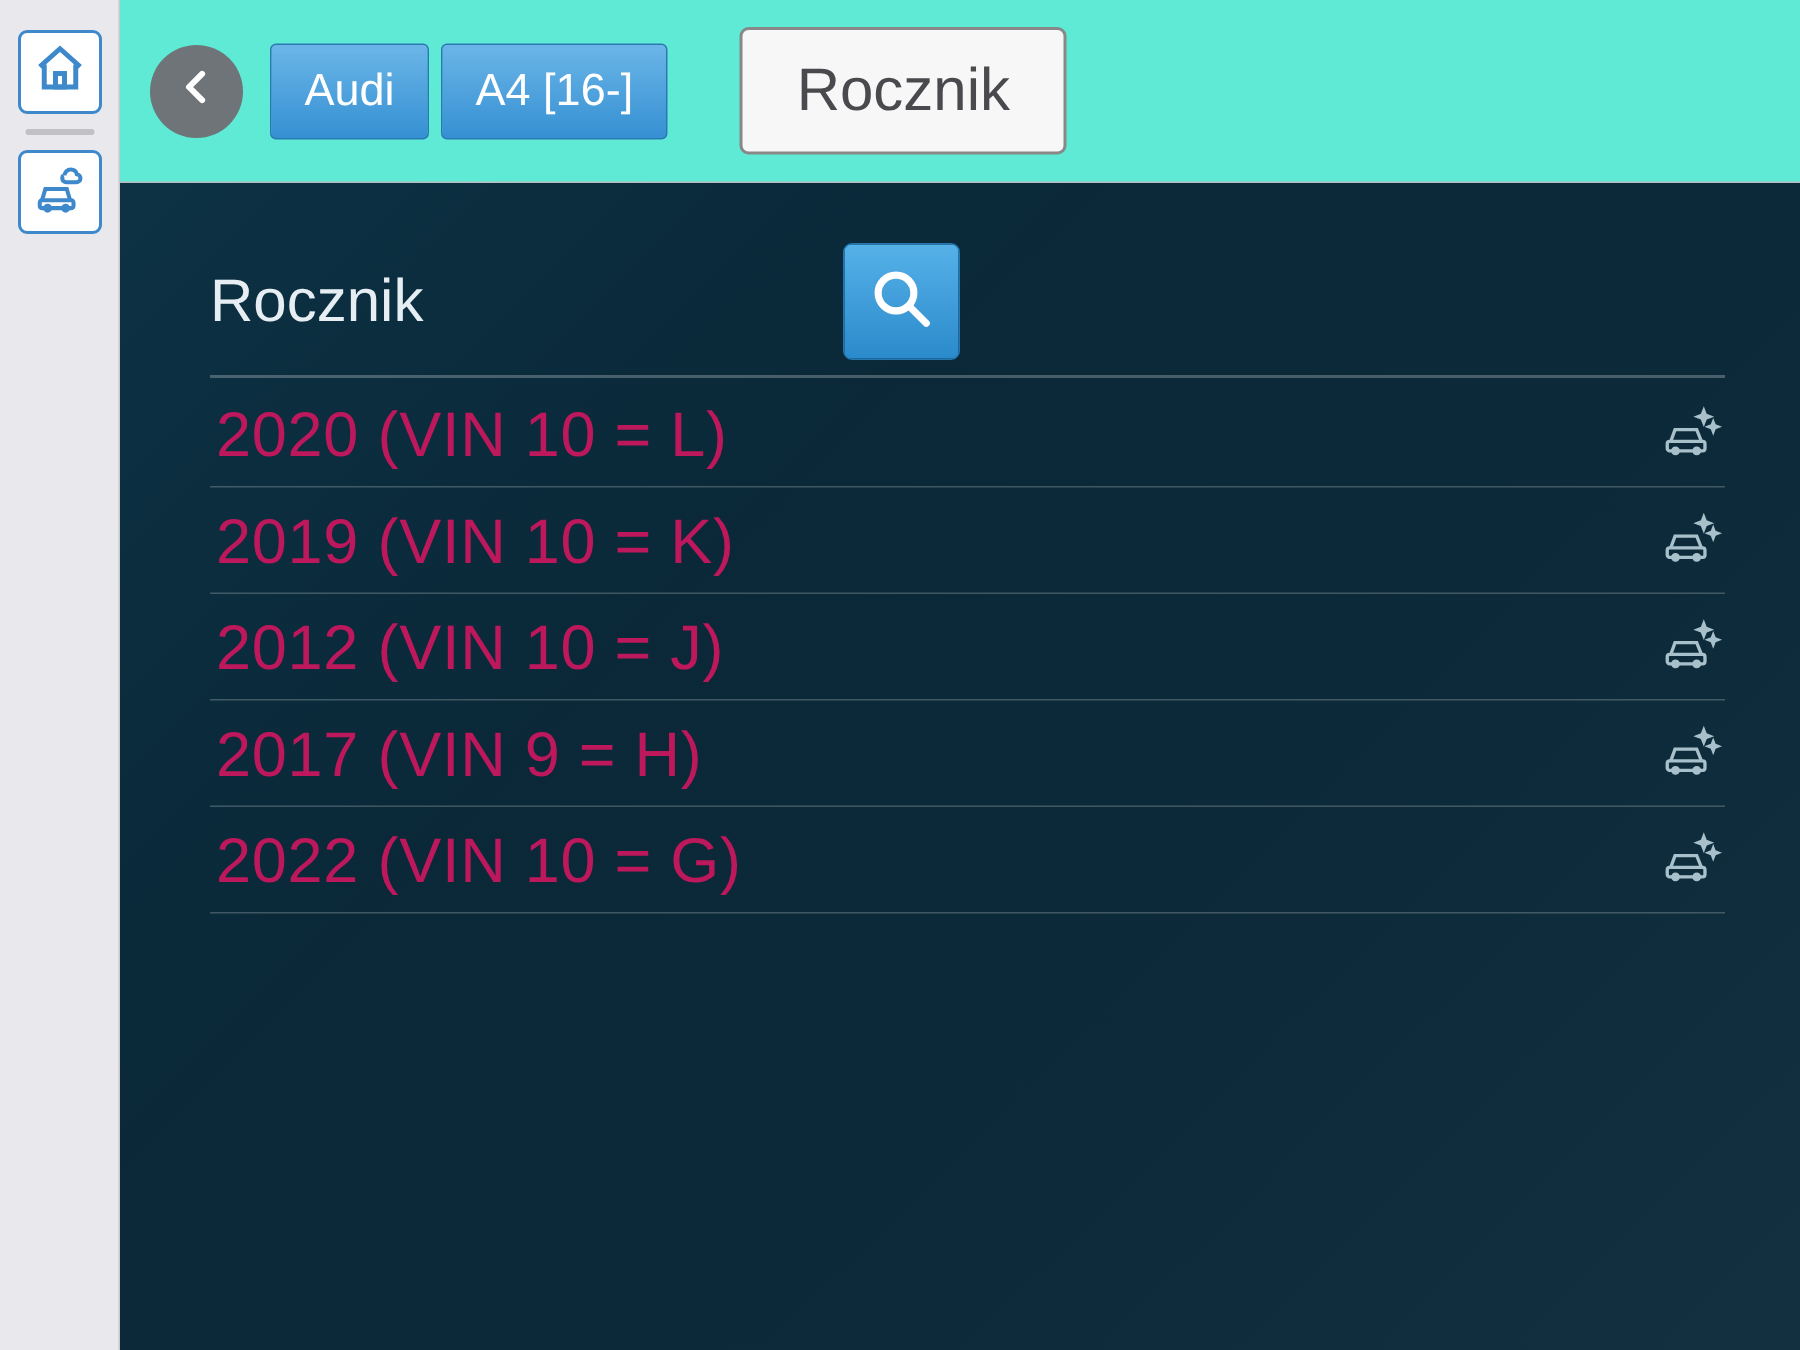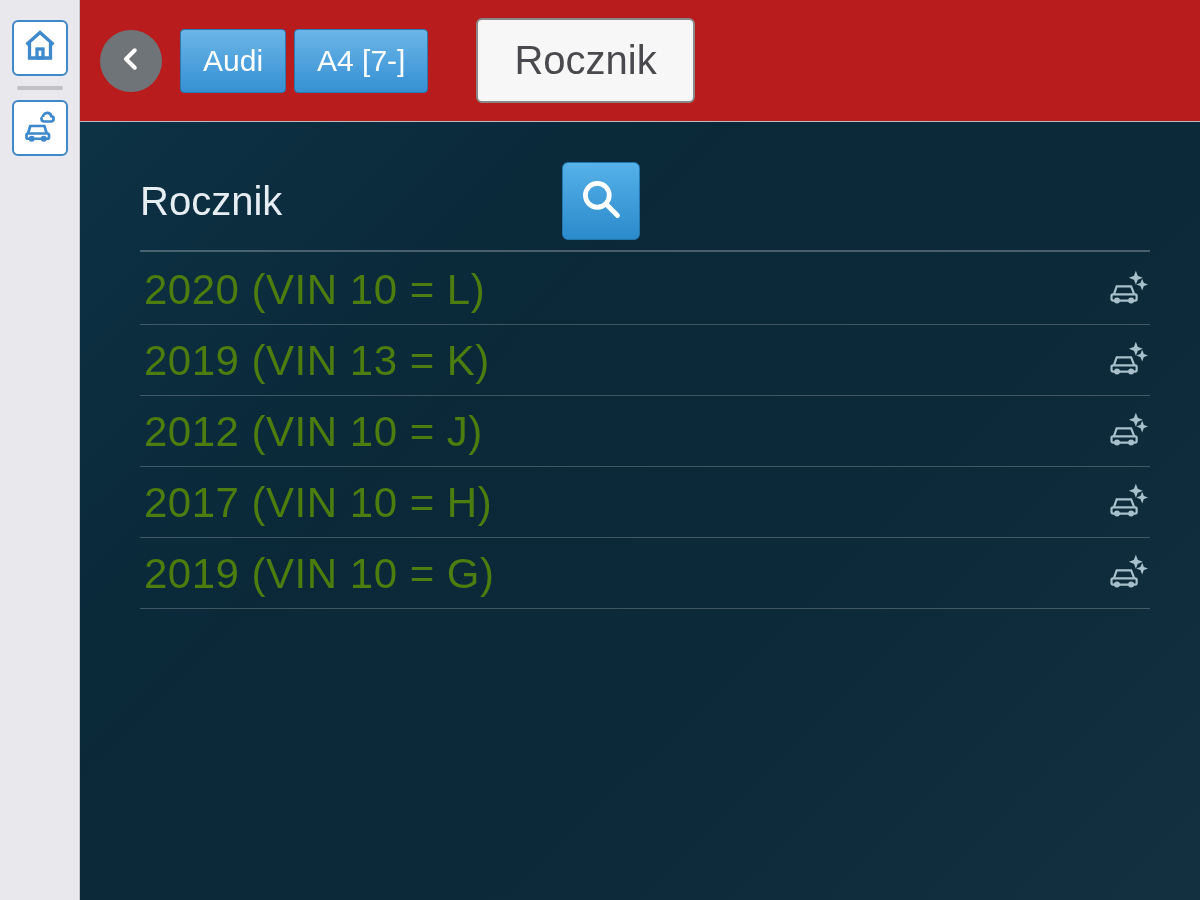--- a/index.html
+++ b/index.html
@@ -43,21 +43,21 @@
       margin: -8px 0;
     }
     .main {
       flex: 1;
       display: flex;
       flex-direction: column;
       padding: 0;
       overflow: hidden;
     }
     .topbar {
-      background: #b91c1c;
+      background: #5eead4;
       border-bottom: 1px solid #b8bcc2;
       display: flex;
       align-items: center;
       padding: 18px 0 18px 20px;
       gap: 18px;
       flex-shrink: 0;
       text-align: right;
     }
     .back-btn {
       width: 62px;
@@ -144,21 +144,21 @@
     .row {
       display: flex;
       align-items: center;
       justify-content: space-between;
       border-bottom: 1px solid rgba(255,255,255,0.22);
       padding: 12px 0 10px 4px;
       cursor: pointer;
     }
     .row-label {
       font-size: 42px;
-      color: #4d7c0f;
+      color: #be185d;
       letter-spacing: 0.5px;
     }
     .row-icon { opacity: 0.8; }
     .row-icon svg { width: 44px; height: 40px; }
   </style>
 </head>
 <body>
 
 <div class="sidebar">
   <div class="side-btn">
@@ -188,21 +188,21 @@
   <div class="topbar">
     <div class="back-btn">
       <span>
         <svg viewBox="0 0 24 24" fill="none" stroke="#fff" stroke-width="3.2" stroke-linecap="round" stroke-linejoin="round">
           <polyline points="15 5 8 12 15 19"></polyline>
         </svg>
       </span>
     </div>
     <div class="crumb-group">
       <div class="crumb">Audi</div>
-      <div class="crumb">A4 [7-]</div>
+      <div class="crumb">A4 [16-]</div>
     </div>
     <div class="tab-group">
       <div class="tab active">Rocznik</div>
     </div>
   </div>
 
   <div class="content">
     <div class="section-header">
       <div class="section-title">Rocznik</div>
       <div class="search-btn">
@@ -223,21 +223,21 @@
             <path d="M19 3l.7 1.8L21.5 5.5 19.7 6.2 19 8 18.3 6.2 16.5 5.5 18.3 4.8z" fill="#cfe6ef"></path>
             <path d="M23 8l.5 1.3 1.3 .5-1.3 .5L23 11.6l-.5-1.3-1.3-.5 1.3-.5z" fill="#cfe6ef"></path>
             <path d="M5 16 L6.8 11 H16 L18 16"></path>
             <rect x="3.5" y="16" width="16" height="4" rx="1"></rect>
             <circle cx="7" cy="20" r="1.2"></circle>
             <circle cx="16" cy="20" r="1.2"></circle>
           </svg>
         </span>
       </div>
       <div class="row">
-        <span class="row-label">2019 (VIN 13 = K)</span>
+        <span class="row-label">2019 (VIN 10 = K)</span>
         <span class="row-icon">
           <svg viewBox="0 0 28 24" fill="none" stroke="#cfe6ef" stroke-width="1.4">
             <path d="M19 3l.7 1.8L21.5 5.5 19.7 6.2 19 8 18.3 6.2 16.5 5.5 18.3 4.8z" fill="#cfe6ef"></path>
             <path d="M23 8l.5 1.3 1.3 .5-1.3 .5L23 11.6l-.5-1.3-1.3-.5 1.3-.5z" fill="#cfe6ef"></path>
             <path d="M5 16 L6.8 11 H16 L18 16"></path>
             <rect x="3.5" y="16" width="16" height="4" rx="1"></rect>
             <circle cx="7" cy="20" r="1.2"></circle>
             <circle cx="16" cy="20" r="1.2"></circle>
           </svg>
         </span>
@@ -249,34 +249,34 @@
             <path d="M19 3l.7 1.8L21.5 5.5 19.7 6.2 19 8 18.3 6.2 16.5 5.5 18.3 4.8z" fill="#cfe6ef"></path>
             <path d="M23 8l.5 1.3 1.3 .5-1.3 .5L23 11.6l-.5-1.3-1.3-.5 1.3-.5z" fill="#cfe6ef"></path>
             <path d="M5 16 L6.8 11 H16 L18 16"></path>
             <rect x="3.5" y="16" width="16" height="4" rx="1"></rect>
             <circle cx="7" cy="20" r="1.2"></circle>
             <circle cx="16" cy="20" r="1.2"></circle>
           </svg>
         </span>
       </div>
       <div class="row">
-        <span class="row-label">2017 (VIN 10 = H)</span>
-        <span class="row-icon">
-          <svg viewBox="0 0 28 24" fill="none" stroke="#cfe6ef" stroke-width="1.4">
-            <path d="M19 3l.7 1.8L21.5 5.5 19.7 6.2 19 8 18.3 6.2 16.5 5.5 18.3 4.8z" fill="#cfe6ef"></path>
-            <path d="M23 8l.5 1.3 1.3 .5-1.3 .5L23 11.6l-.5-1.3-1.3-.5 1.3-.5z" fill="#cfe6ef"></path>
-            <path d="M5 16 L6.8 11 H16 L18 16"></path>
-            <rect x="3.5" y="16" width="16" height="4" rx="1"></rect>
-            <circle cx="7" cy="20" r="1.2"></circle>
-            <circle cx="16" cy="20" r="1.2"></circle>
-          </svg>
-        </span>
-      </div>
-      <div class="row">
-        <span class="row-label">2019 (VIN 10 = G)</span>
+        <span class="row-label">2017 (VIN 9 = H)</span>
+        <span class="row-icon">
+          <svg viewBox="0 0 28 24" fill="none" stroke="#cfe6ef" stroke-width="1.4">
+            <path d="M19 3l.7 1.8L21.5 5.5 19.7 6.2 19 8 18.3 6.2 16.5 5.5 18.3 4.8z" fill="#cfe6ef"></path>
+            <path d="M23 8l.5 1.3 1.3 .5-1.3 .5L23 11.6l-.5-1.3-1.3-.5 1.3-.5z" fill="#cfe6ef"></path>
+            <path d="M5 16 L6.8 11 H16 L18 16"></path>
+            <rect x="3.5" y="16" width="16" height="4" rx="1"></rect>
+            <circle cx="7" cy="20" r="1.2"></circle>
+            <circle cx="16" cy="20" r="1.2"></circle>
+          </svg>
+        </span>
+      </div>
+      <div class="row">
+        <span class="row-label">2022 (VIN 10 = G)</span>
         <span class="row-icon">
           <svg viewBox="0 0 28 24" fill="none" stroke="#cfe6ef" stroke-width="1.4">
             <path d="M19 3l.7 1.8L21.5 5.5 19.7 6.2 19 8 18.3 6.2 16.5 5.5 18.3 4.8z" fill="#cfe6ef"></path>
             <path d="M23 8l.5 1.3 1.3 .5-1.3 .5L23 11.6l-.5-1.3-1.3-.5 1.3-.5z" fill="#cfe6ef"></path>
             <path d="M5 16 L6.8 11 H16 L18 16"></path>
             <rect x="3.5" y="16" width="16" height="4" rx="1"></rect>
             <circle cx="7" cy="20" r="1.2"></circle>
             <circle cx="16" cy="20" r="1.2"></circle>
           </svg>
         </span>

